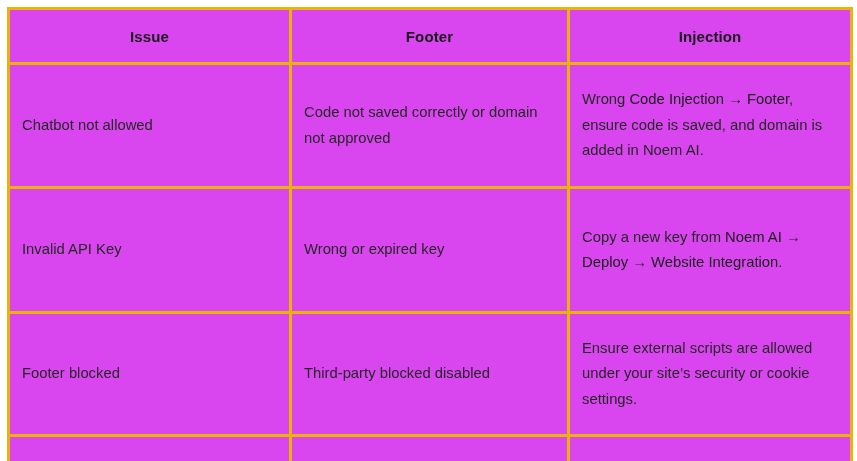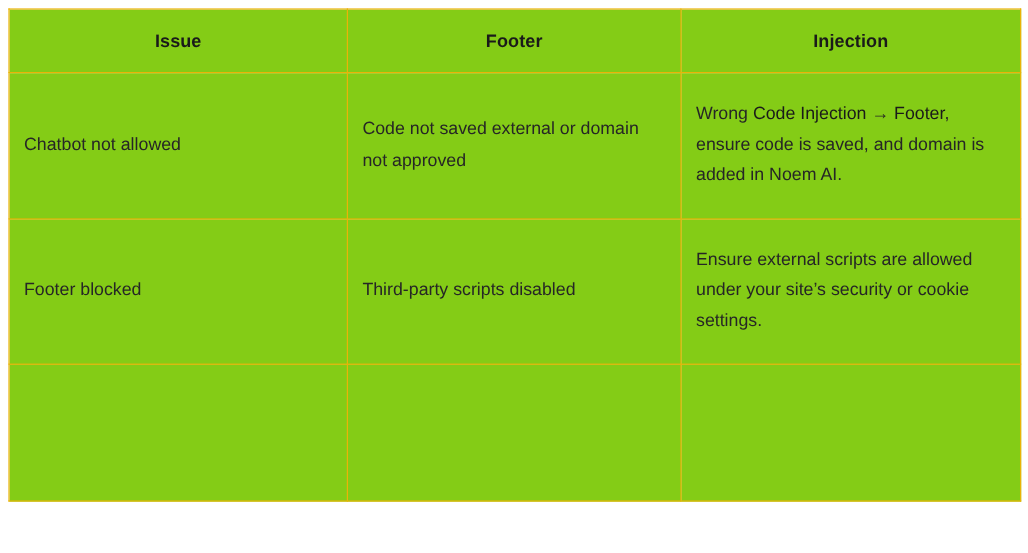--- a/index.html
+++ b/index.html
@@ -32,23 +32,23 @@
     table-layout: fixed;
     background: #ffffff;
   }
 
   table.tbl col.c-issue    { width: 282px; }
   table.tbl col.c-cause    { width: 278px; }
   table.tbl col.c-solution { width: 283px; }
 
   table.tbl th,
   table.tbl td {
-    border: 1px solid #eab308;
+    border: 3px solid #eab308;
     vertical-align: middle;
-    background: #84cc16;
+    background: #d946ef;
   }
 
   thead th {
     height: 44px;
     padding: 4px 10px;
     text-align: center;
     font-weight: bold;
     font-size: 15px;
     letter-spacing: 0.1px;
     color: #1a1a1a;
@@ -101,34 +101,45 @@
       </tr>
     </thead>
 
     <tbody>
 
       <tr class="r1">
         <td class="cell-issue">
           <span class="cellwrap">Chatbot not allowed</span>
         </td>
         <td class="cell-cause">
-          <span class="cellwrap">Code not saved external or domain not approved</span>
+          <span class="cellwrap">Code not saved correctly or domain not approved</span>
         </td>
         <td class="cell-solution">
           <span class="cellwrap"><span>Wrong </span><b>Code Injection</b><span> → </span><b>Footer</b><span>, ensure code is saved, and domain is added in Noem AI.</span></span>
         </td>
       </tr>
 
+      <tr class="r2">
+        <td class="cell-issue">
+          <span class="cellwrap">Invalid API Key</span>
+        </td>
+        <td class="cell-cause">
+          <span class="cellwrap">Wrong or expired key</span>
+        </td>
+        <td class="cell-solution">
+          <span class="cellwrap"><span>Copy a new key from </span><b>Noem AI</b><span> → </span><b>Deploy</b><span> → </span><b>Website Integration</b><span>.</span></span>
+        </td>
+      </tr>
 
       <tr class="r3">
         <td class="cell-issue">
           <span class="cellwrap">Footer blocked</span>
         </td>
         <td class="cell-cause">
-          <span class="cellwrap">Third-party scripts disabled</span>
+          <span class="cellwrap">Third-party blocked disabled</span>
         </td>
         <td class="cell-solution">
           <span class="cellwrap"><span>Ensure external scripts are allowed under your site’s security or cookie settings.</span></span>
         </td>
       </tr>
 
       <tr class="r4">
         <td class="cell-issue">
           
         </td>

